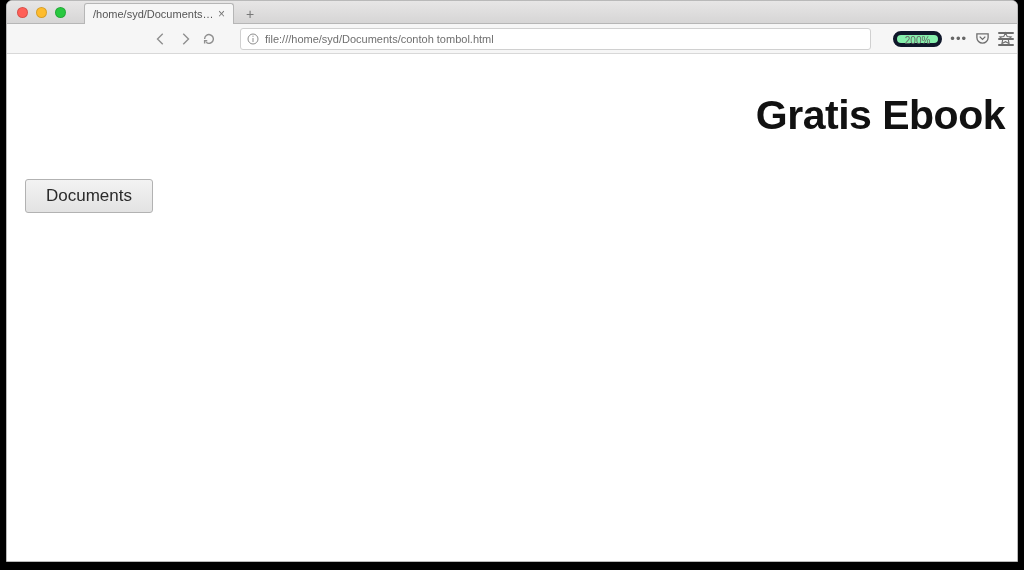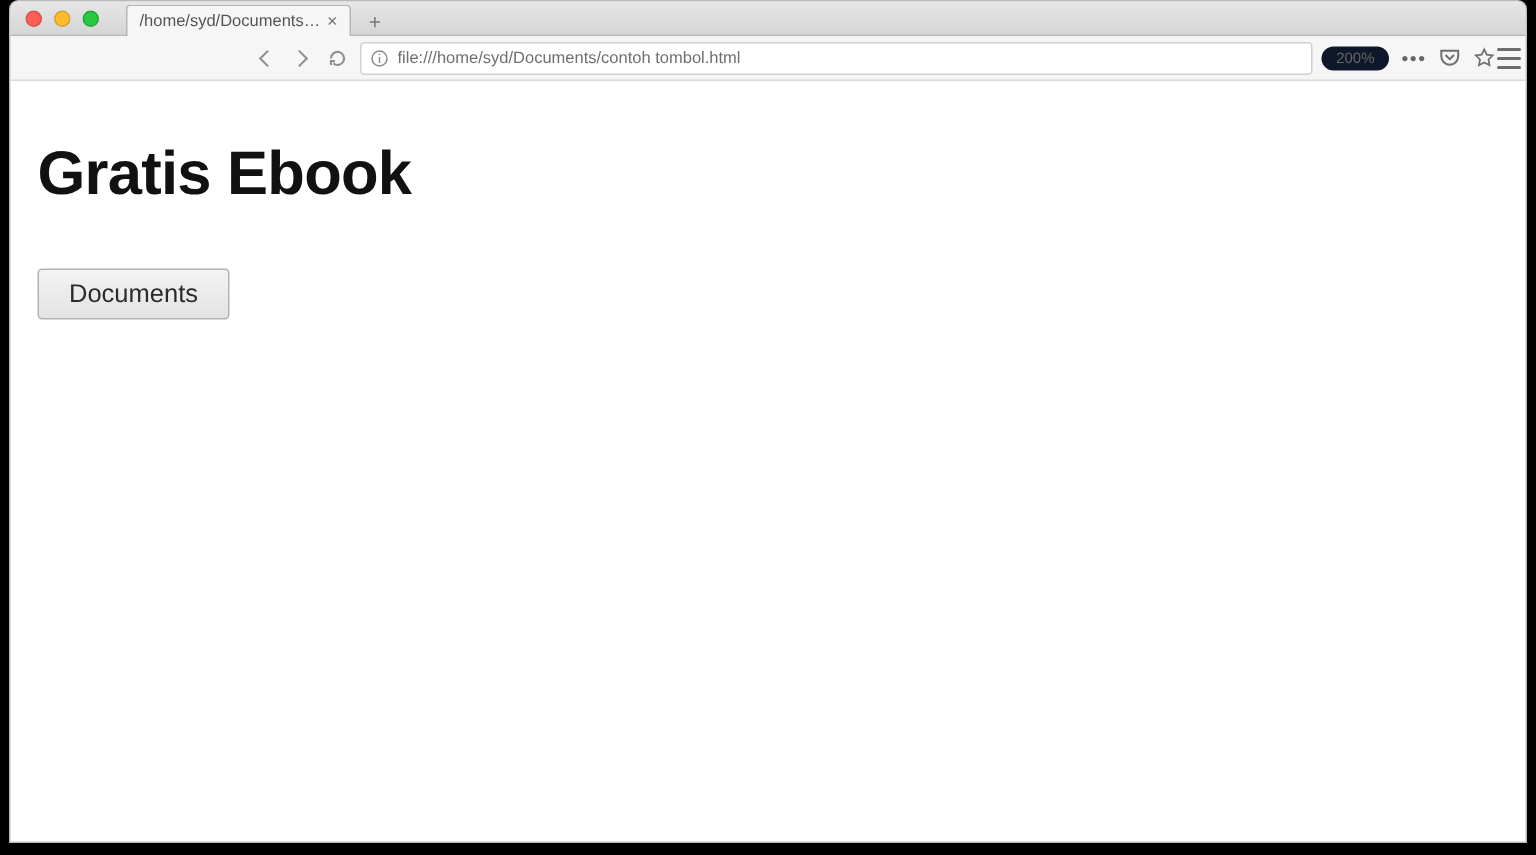--- a/index.html
+++ b/index.html
@@ -50,62 +50,63 @@
       display: flex; align-items: center; justify-content: center;
       color: #777; font-size: 14px; font-weight: 300;
     }
 
     
     .toolbar {
       height: 30px;
       background: #f6f6f6;
       border-bottom: 1px solid #d8d8d8;
       display: flex; align-items: center;
-      padding: 0 16px;
-      gap: 0;
+      padding: 0 0;
+      gap: 16px;
     }
     .nav-group { display: flex; gap: 6px; margin-left: 145px; }
     .nav-btn { width: 18px; height: 18px; display: flex; align-items: center; justify-content: center; color: #8f8f8f; }
     .nav-btn svg { width: 14px; height: 14px; }
 
     .urlbar {
       flex: 1; height: 22px;
       background: #fff;
       border: 1px solid #d0d0d0;
       border-radius: 3px;
       margin: 0 6px;
       display: flex; align-items: center;
       padding: 0 6px; gap: 6px;
     }
     .url-icon { width: 12px; height: 12px; color: #8d8d8d; display:flex; align-items:center; justify-content:center; }
     .url-text { flex: 1; font-size: 11px; color: #6f6f6f; white-space: nowrap; overflow: hidden; }
 
     .right-controls { display: flex; align-items: center; gap: 8px; margin-right: 4px; }
     .zoom-pill {
       height: 16px; padding: 0 8px;
-      border: 2px solid #0f172a; border-radius: 10px;
-      font-size: 10px; color: #666; background: #0f172a;
-      display: flex; align-items: flex-end;
+      border: 4px solid #0f172a; border-radius: 10px;
+      font-size: 10px; color: #666; background: #86efac;
+      display: flex; align-items: flex-start;
     }
     .dots { color: #666; font-size: 13px; letter-spacing: 1px; }
     .icon16 { width: 15px; height: 15px; color: #6e6e6e; display:flex; align-items:center; justify-content:center; }
 
     .hamburger { position: absolute; right: 10px; top: 32px; width: 16px; height: 14px; display:flex; flex-direction:column; justify-content:space-between; }
     .hamburger span { height: 2px; background: #6d6d6d; border-radius: 1px; }
 
     
     .viewport { flex: 1; background: #fff; position: relative; overflow: hidden; }
 
     .page-heading {
       font-family: "Helvetica Neue", Arial, sans-serif;
       font-weight: 700;
       font-size: 41px;
       letter-spacing: -0.5px;
       color: #111;
       margin: 38px 12px 0 18px;
+      text-align: right;
     }
     .dl-btn {
       display: inline-block;
       margin: 40px 0 0 18px;
       padding: 6px 20px;
       font-size: 17px;
       color: #2b2b2b;
       background: linear-gradient(#f3f3f3, #e3e3e3);
       border: 1px solid #b2b2b2;
       border-radius: 3px;

